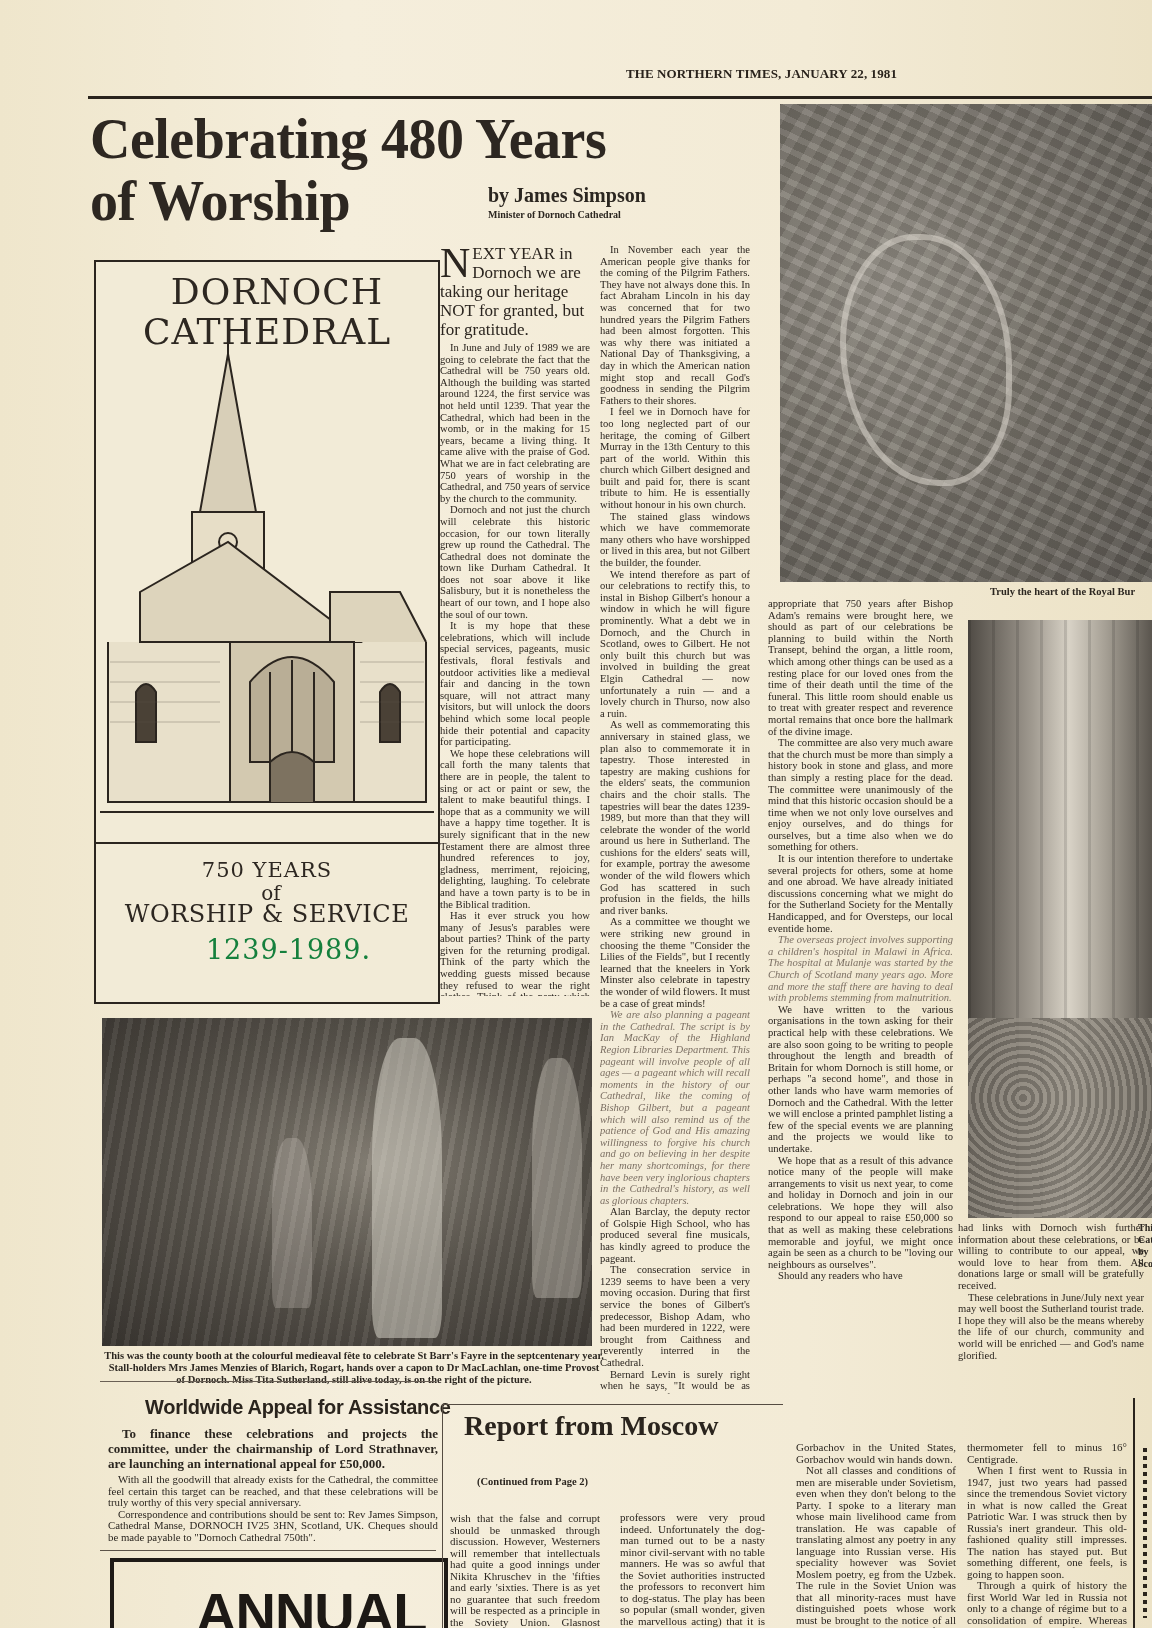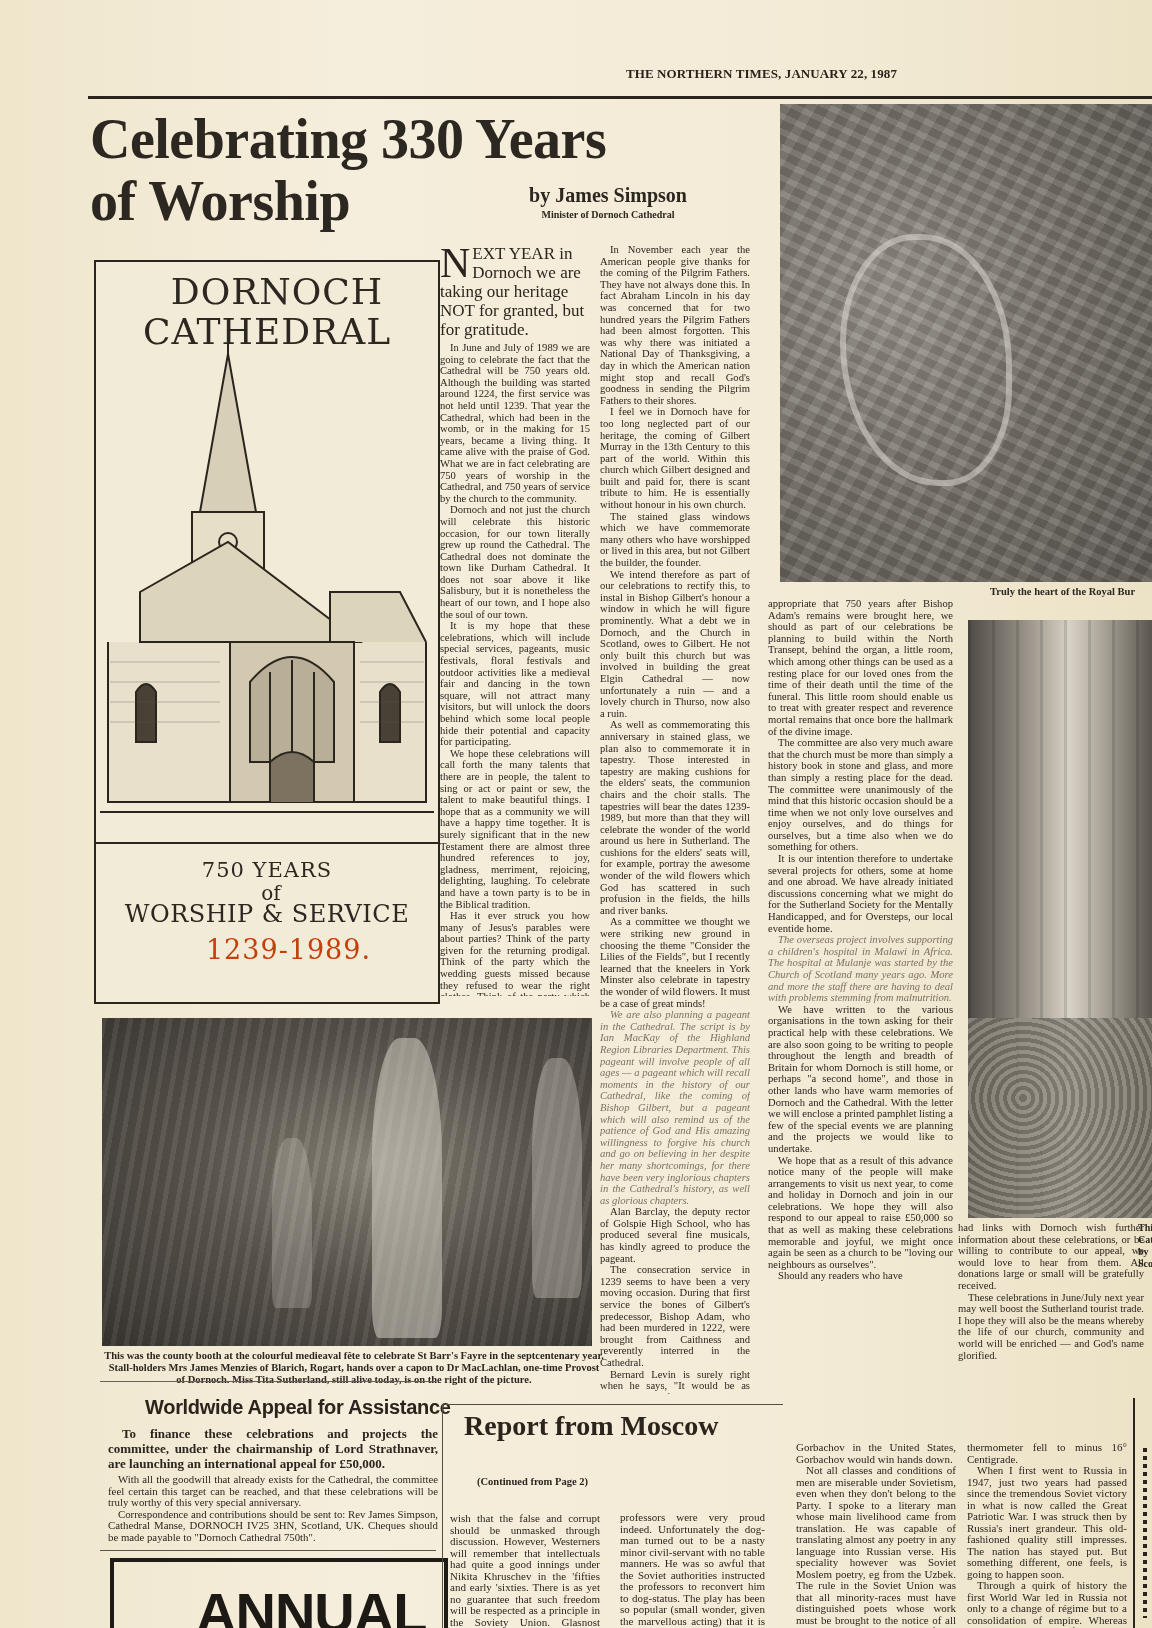--- a/index.html
+++ b/index.html
@@ -17,40 +17,40 @@
   .masthead {
     left: 626px; top: 66px; font-size: 13px; font-weight: bold; letter-spacing: 0.1px;
     font-family: "Liberation Serif", serif; color: #2a231c;
   }
   .rule-top { left: 88px; top: 96px; width: 1064px; height: 3px; background: #2a241d; }
   .headline {
     left: 90px; top: 108px; font-size: 56px; line-height: 62px; font-weight: bold;
     font-family: "Liberation Serif", serif; color: #2d2721; letter-spacing: -0.5px;
   }
   .headline .l2 { display: block; }
-  .byline { left: 488px; top: 184px; text-align: center; width: 240px; }
+  .byline { left: 488px; top: 184px; width: 240px; }
   .byline .name { font-size: 20px; font-weight: bold; display: block; }
   .byline .role { font-size: 10px; font-weight: bold; display: block; margin-top: 2px; }
 
   .logo-box {
     left: 94px; top: 260px; width: 342px; height: 740px;
     border: 2px solid #2b251f; background: #f2ebd7;
   }
   .logo-title { position: absolute; left: 0; top: 10px; width: 100%; text-align: center;
     font-family: "DejaVu Serif", serif; font-size: 36px; line-height: 40px; color: #2d2721; }
   .logo-title .t1 { display:block; padding-left: 20px; letter-spacing: 1px; }
   .logo-title .t2 { display:block; letter-spacing: 1px; }
   .drawing { position: absolute; left: 4px; top: 80px; width: 334px; height: 496px; }
   .logo-divider { position: absolute; left: 0; top: 580px; width: 100%; height: 2px; background: #2b251f; }
   .logo-bottom { position: absolute; left: 0; top: 596px; width: 100%; text-align: center;
     font-family: "DejaVu Serif", serif; color: #2d2721; }
   .logo-bottom .b1 { font-size: 21px; display:block; letter-spacing: 1px; }
   .logo-bottom .b-of { font-size: 20px; display:block; line-height: 14px; margin-top: 4px; padding-left: 8px;}
   .logo-bottom .b2 { font-size: 24px; display:block; letter-spacing: 0.5px; }
-  .logo-bottom .b3 { font-size: 27px; display:block; margin-top: 6px; color: #c2410c; letter-spacing: 1px; padding-left: 43px;}
+  .logo-bottom .b3 { font-size: 27px; display:block; margin-top: 6px; color: #15803d; letter-spacing: 1px; padding-left: 43px;}
 
   .col { font-size: 10.6px; line-height: 11.6px; text-align: justify; color: #2b251f; }
   .col p { margin: 0; text-indent: 10px; }
   .col p.noindent { text-indent: 0; }
   .lead { font-size: 17px; line-height: 19px; text-align: left; margin-bottom: 3px !important; text-indent: 0 !important; }
   .dropcap { float: left; font-size: 42px; line-height: 34px; padding-right: 2px; margin-top: 2px; }
   .faded { color: #7b6f63; font-style: italic; }
 
   .col1 { left: 440px; top: 244px; width: 150px; height: 752px; overflow: hidden; }
   .col2 { left: 600px; top: 244px; width: 150px; height: 1150px; overflow: hidden; }
@@ -109,25 +109,25 @@
   .mcol4 { left: 967px; top: 1398px; width: 160px; height: 230px; overflow: hidden; }
   .right-border { left: 1133px; top: 1398px; width: 19px; height: 230px; border-left: 2px solid #2a241d; }
   .right-border::after { content:""; position:absolute; left: 8px; top: 50px; width: 4px; height: 170px;
     background: repeating-linear-gradient(180deg, #2a241d 0 4px, transparent 4px 8px); }
 </style>
 </head>
 <body>
 
 <div class="page-shade"></div>
 
-<div class="abs masthead">THE NORTHERN TIMES, JANUARY 22, 1987</div>
+<div class="abs masthead">THE NORTHERN TIMES, JANUARY 22, 1981</div>
 <div class="abs rule-top"></div>
 
 <div class="abs headline">
-  <span>Celebrating 330 Years</span>
+  <span>Celebrating 480 Years</span>
   <span class="l2">of Worship</span>
 </div>
 
 <div class="abs byline">
   <span class="name">by James Simpson</span>
   <span class="role">Minister of Dornoch Cathedral</span>
 </div>
 
 <div class="abs logo-box">
   <div class="logo-title">

